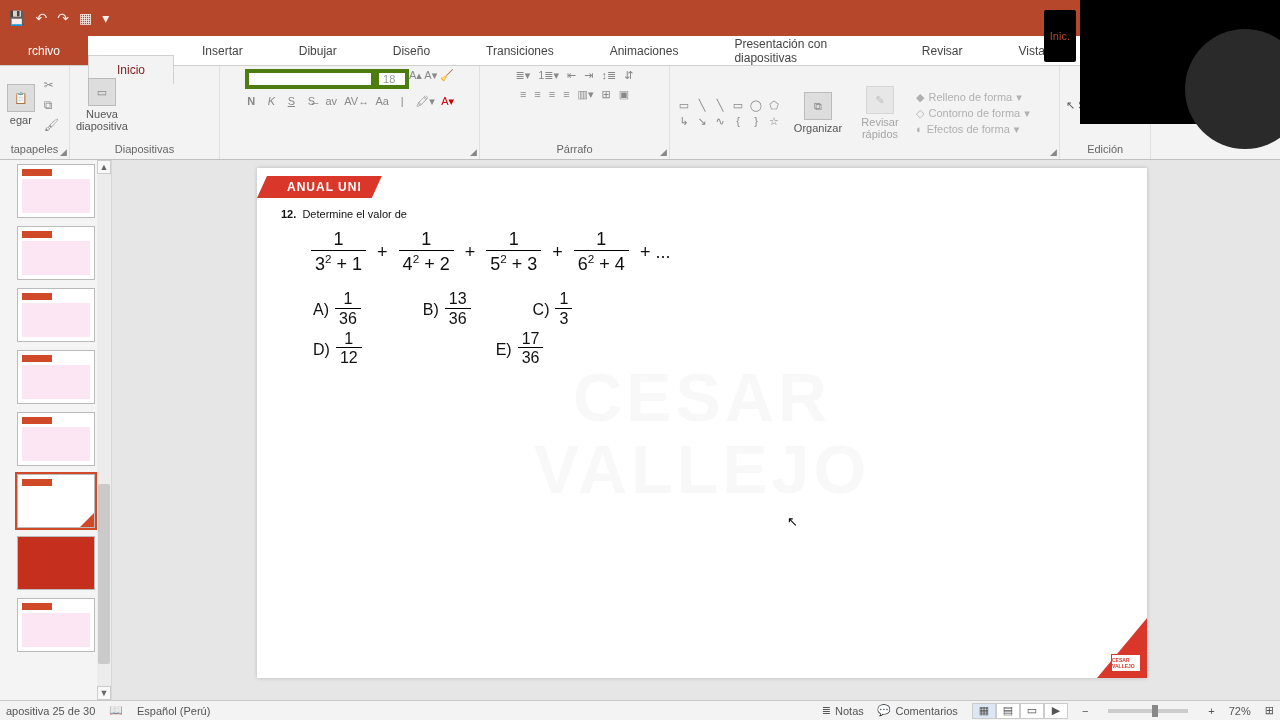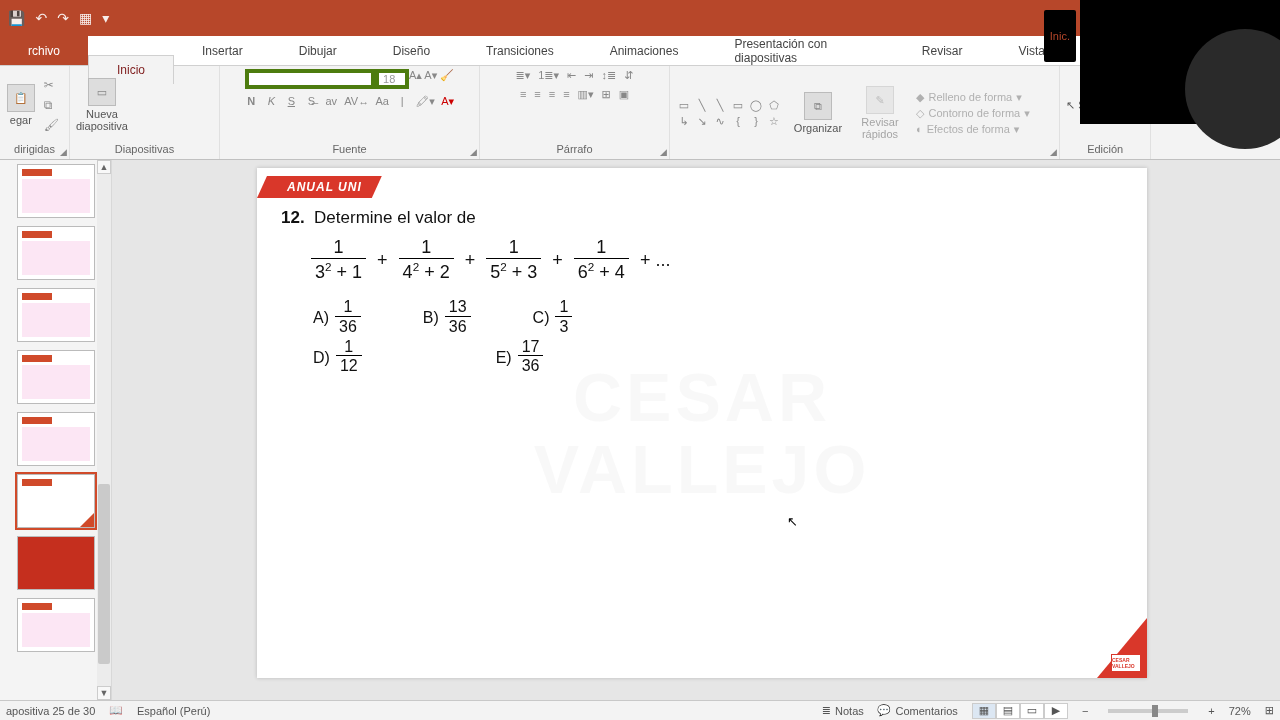--- a/index.html
+++ b/index.html
@@ -53,27 +53,27 @@
 .thumb .mini-band{position:absolute;top:4px;left:4px;width:30px;height:7px;background:#d04a2a;}
 .thumb .mini-pink{position:absolute;top:14px;left:4px;right:4px;bottom:4px;background:#fce6f4;}
 .thumb .mini-red{position:absolute;inset:0;background:#c52f1e;}
 .thumb .mini-corner{position:absolute;right:0;bottom:0;width:0;height:0;border-left:14px solid transparent;border-bottom:14px solid #d04a2a;}
 .scroll-gutter{position:absolute;right:0;top:0;bottom:0;width:14px;background:#ececec;}
 .scroll-btn{position:absolute;right:0;width:14px;height:14px;display:flex;align-items:center;justify-content:center;font-size:9px;color:#666;border:1px solid #ccc;background:#f8f8f8;cursor:pointer;}
 .scroll-thumb{position:absolute;right:1px;width:12px;background:#cacaca;border-radius:2px;}
 
 .canvas-area { flex:1; position:relative; background:#e6e6e6;}
 .slide { position:absolute; left:145px; top:8px; width:890px; height:510px; background:#fff; box-shadow:0 0 4px rgba(0,0,0,.2); }
-.badge { position:absolute; top:8px; left:0;font-style:italic; }
+.badge { position:absolute; top:8px; left:0; }
 .badge-shape{ display:inline-block; background:#d9372a; color:#fff; font-weight:700; font-size:12px; letter-spacing:1px; padding:4px 20px 4px 30px; clip-path: polygon(8% 0,100% 0,92% 100%,0 100%);}
 .slide-corner{position:absolute;right:0;bottom:0;width:0;height:0;border-left:50px solid transparent;border-bottom:60px solid #d9372a;}
 .slide-logo{position:absolute;right:6px;bottom:6px;width:30px;height:18px;background:#fff;border:1px solid #d9372a;font-size:5px;display:flex;align-items:center;justify-content:center;color:#d9372a;font-weight:700;}
 .watermark { position:absolute; left:50%; top:52%; transform:translate(-50%,-50%); font-size:68px; font-weight:800; color:rgba(200,200,200,.12); text-align:center; line-height:1.05; letter-spacing:4px; pointer-events:none;}
 .question { position:absolute; top:40px; left:24px; font-family: Cambria, Georgia, serif; color:#111; }
-.q-line { font-size:17px; }
+.q-line { font-size:11px; }
 .q-num { font-weight:700; }
 .series { margin:10px 0 14px 28px; font-size:18px; }
 .frac { display:inline-block; text-align:center; vertical-align:middle; margin:0 2px;}
 .frac .nu { display:block; border-bottom:1px solid #000; padding:0 4px; line-height:1.1;}
 .frac .de { display:block; padding:0 4px; line-height:1.3;}
 .plus { margin:0 4px;}
 .opts { margin-left:32px; font-size:16px; line-height:2.2; }
 .opts .row { display:flex; gap:60px; }
 .opts .opt { display:flex; align-items:center; gap:4px;}
 sup { font-size:.65em;}
@@ -129,21 +129,21 @@
       <div class="big-btn">
         <div class="ico">📋</div>
         <span>egar</span>
       </div>
       <div class="small-row" style="font-size:12px;color:#888">
         <span>✂</span>
         <span>⧉</span>
         <span>🖌</span>
       </div>
     </div>
-    <div class="group-label">dirigidas</div>
+    <div class="group-label">tapapeles</div>
     <span class="launcher">◢</span>
   </div>
 
   <div class="group" style="width:150px">
     <div class="group-body">
       <div class="big-btn">
         <div class="ico">▭</div>
         <span style="white-space:pre-line">Nueva
 diapositiva</span>
       </div>
@@ -164,21 +164,20 @@
         <span style="text-decoration:underline">S</span>
         <span>S̶</span>
         <span>av</span>
         <span>AV↔</span>
         <span>Aa</span>
         <span>|</span>
         <span>🖍▾</span>
         <span style="color:#c00">A▾</span>
       </div>
     </div>
-    <div class="group-label">Fuente</div>
     <span class="launcher">◢</span>
   </div>
 
   <div class="group" style="width:190px">
     <div class="group-body para-btns">
       <div class="para-row">
         <span>≣▾</span>
         <span>1≣▾</span>
         <span>⇤</span>
         <span>⇥</span>

